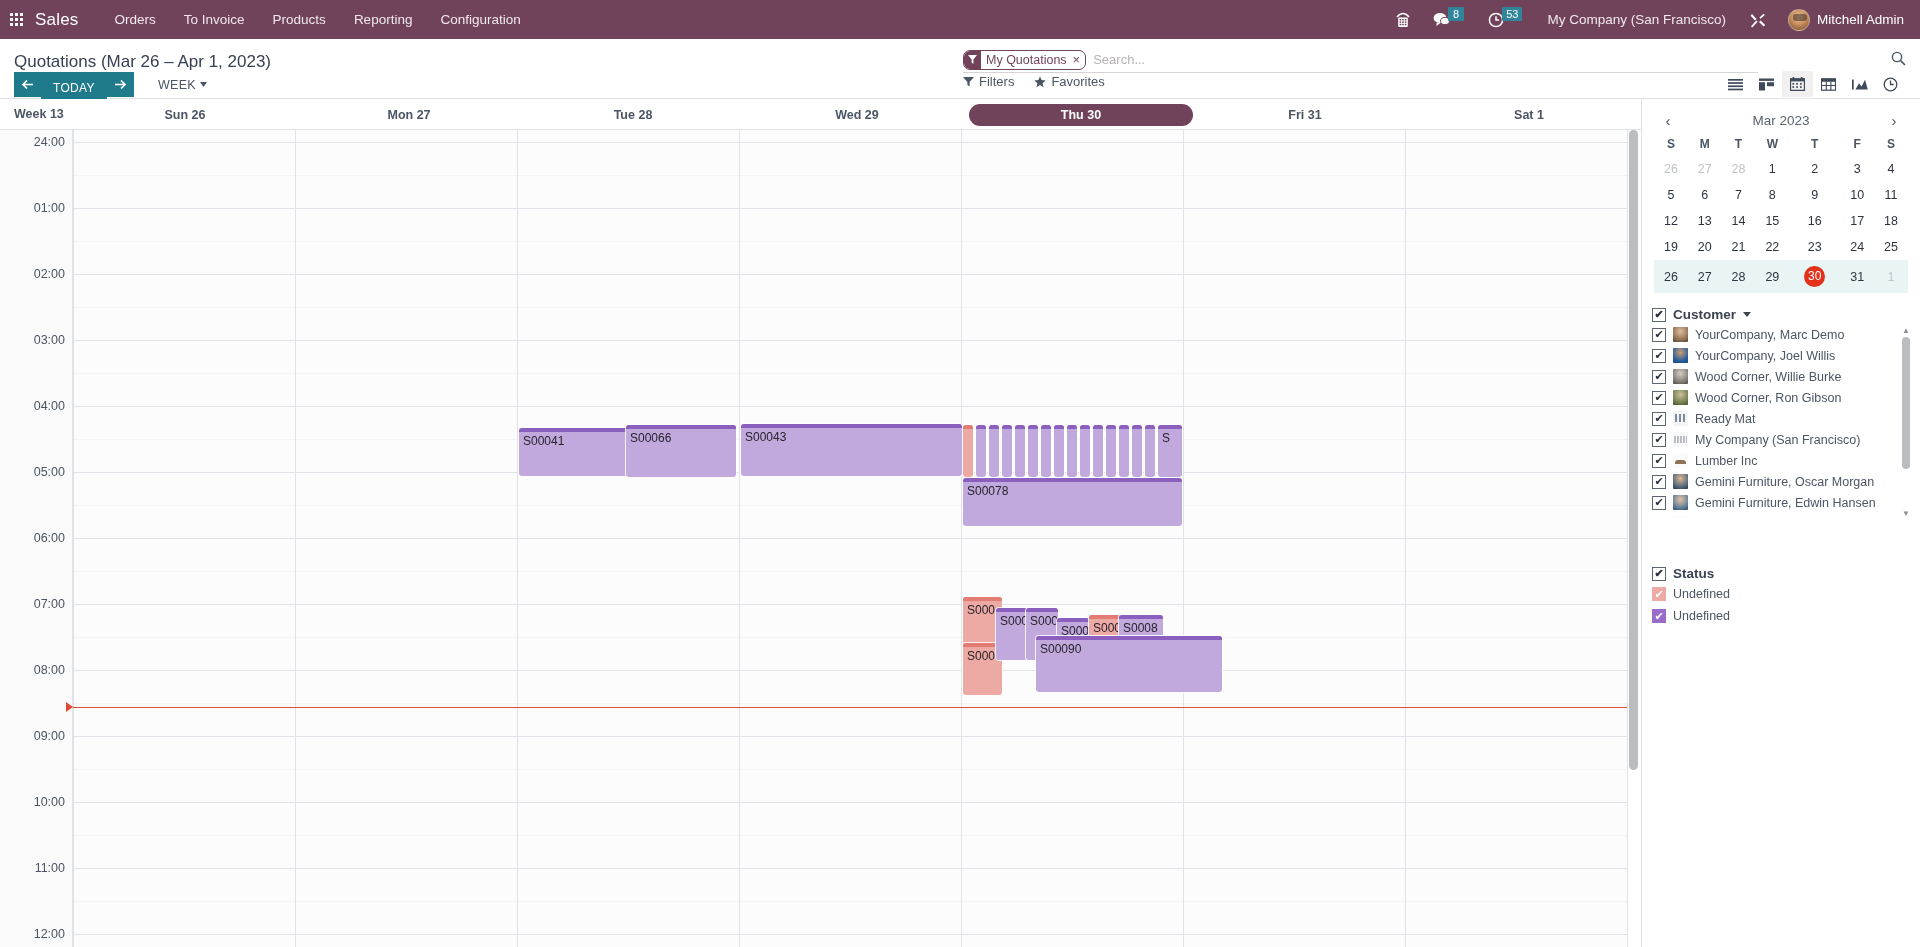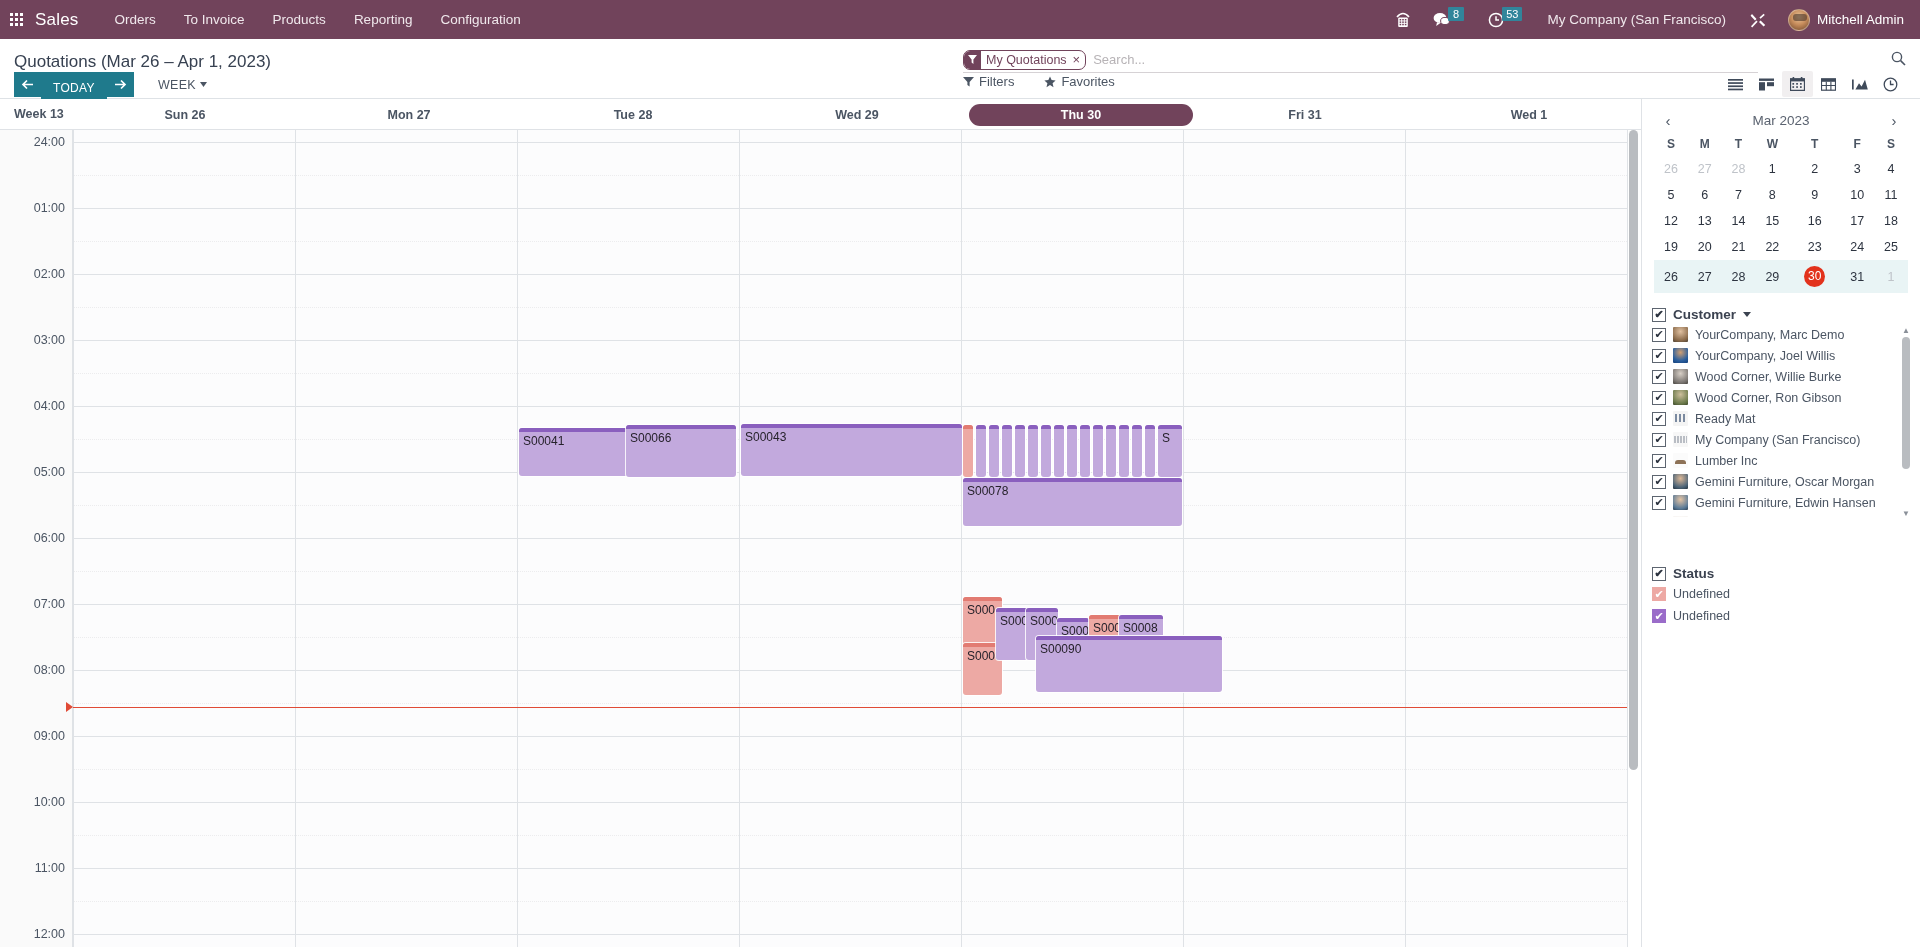--- a/index.html
+++ b/index.html
@@ -212,21 +212,21 @@
     letter-spacing: .3px;
     cursor: pointer;
     display: flex; align-items: center; gap: 4px;
     font-family: "Liberation Sans", sans-serif;
   }
   .filters-group {
     position: absolute;
     left: 963px;
     top: 2px;
     display: flex;
-    gap: 30px;
+    gap: 20px;
   }
   .fgbtn {
     display: flex; align-items: center; gap: 5px;
     color: #4b5563;
     font-size: 13px;
     cursor: pointer;
     white-space: nowrap;
   }
   .view-switcher {
     position: absolute;
@@ -741,21 +741,21 @@
       <div class="dh-cell">
           <span>Wed 29</span>
         </div>
       <div class="dh-cell today-pill">
           <span>Thu 30</span>
         </div>
       <div class="dh-cell">
           <span>Fri 31</span>
         </div>
       <div class="dh-cell">
-          <span>Wed 1</span>
+          <span>Sat 1</span>
         </div>
     </div>
 
     <div class="grid-scroll">
       <div class="grid-inner">
 
         <div class="time-col">
           <div class="time-lbl" style="top:12px">24:00</div>
           <div class="time-lbl" style="top:78px">01:00</div>
           <div class="time-lbl" style="top:144px">02:00</div>

